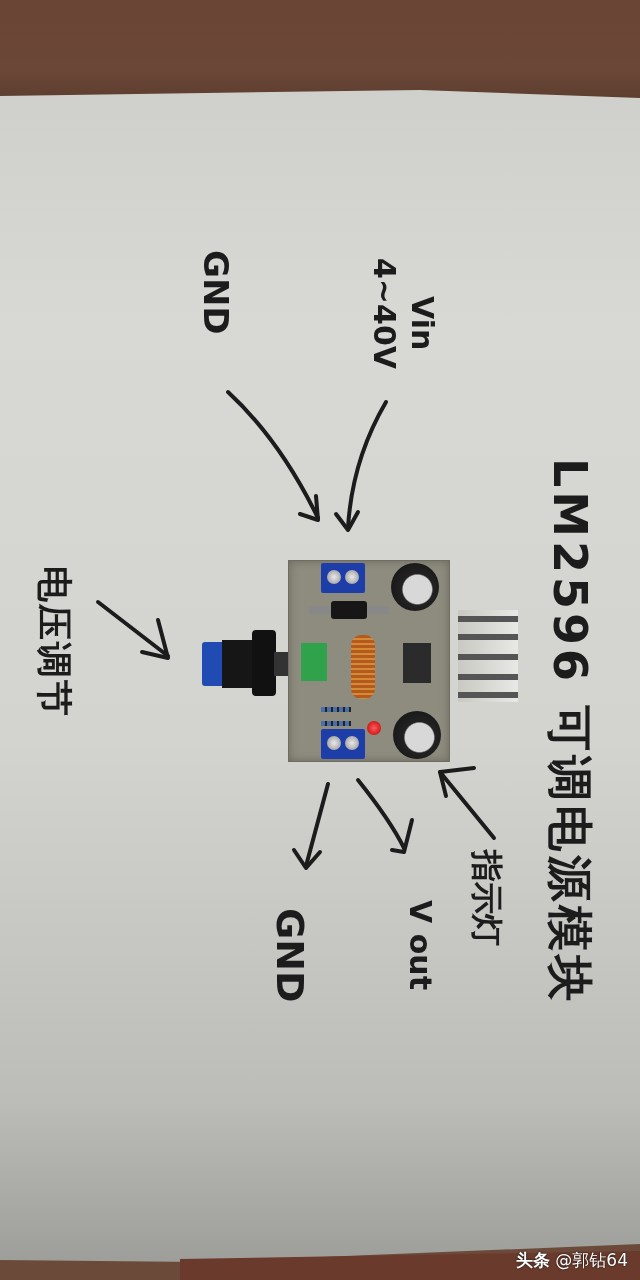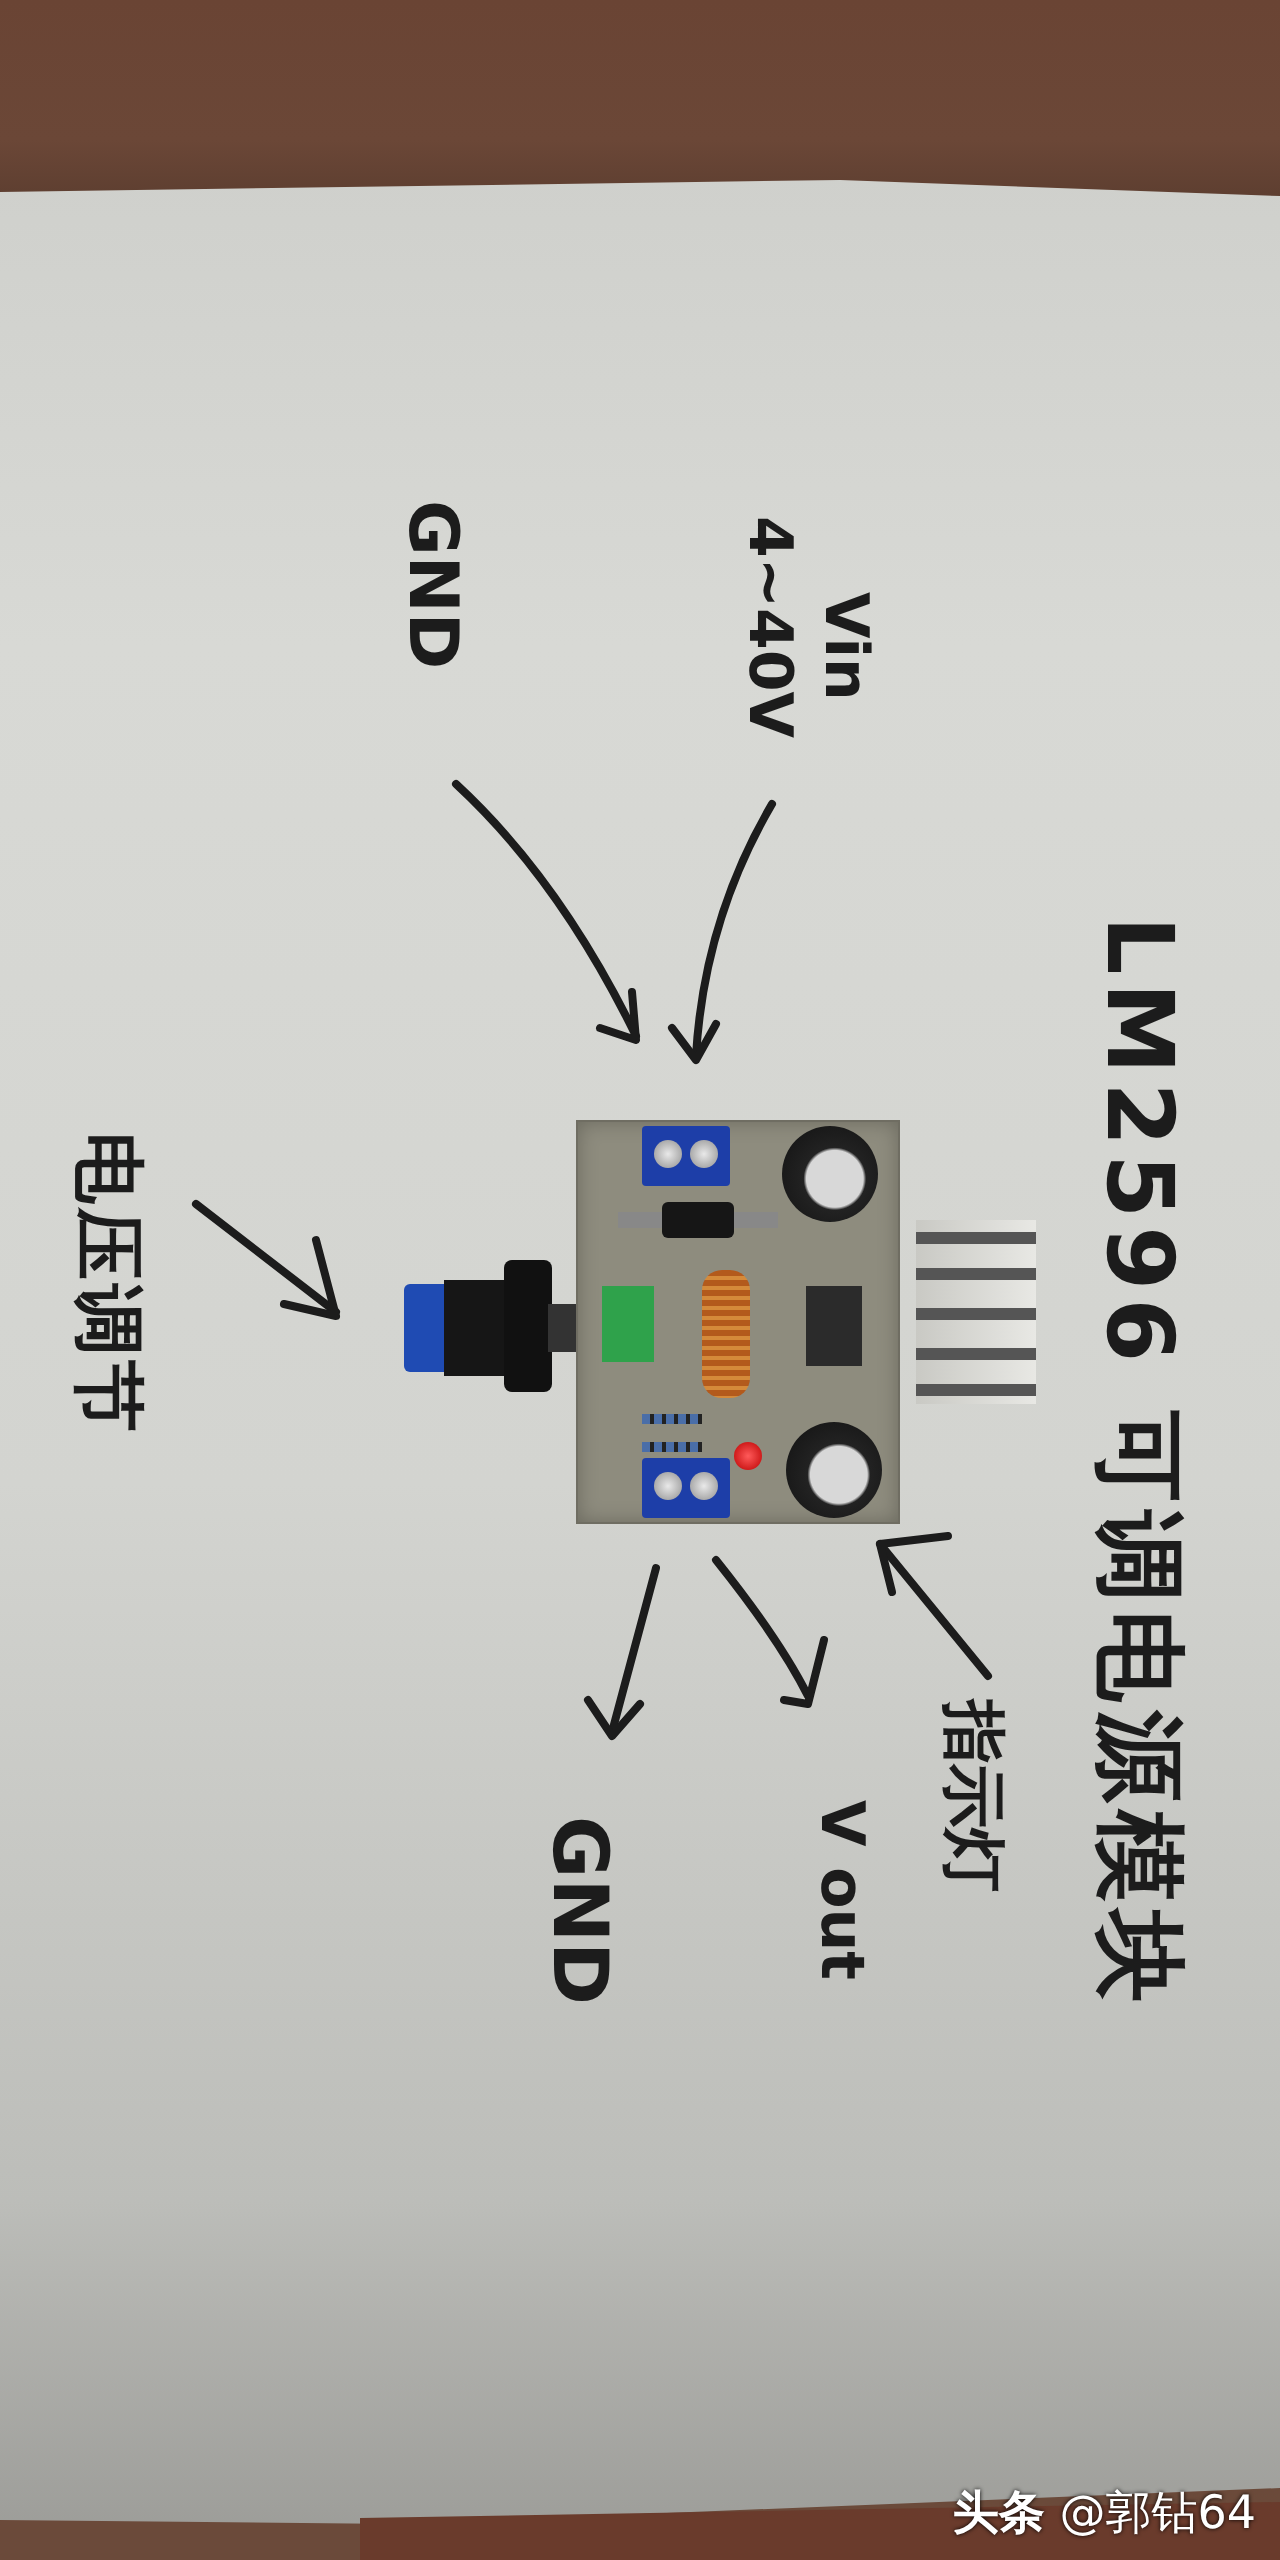--- a/index.html
+++ b/index.html
@@ -5,21 +5,21 @@
   html,body{margin:0;padding:0;}
   body{width:640px;height:1280px;overflow:hidden;position:relative;background:#6b4a3a;font-family:"DejaVu Sans",sans-serif;}
   .table-top{position:absolute;left:0;top:0;width:640px;height:100px;background:linear-gradient(180deg,#6a4434 0%,#6b4737 70%,#5d3e30 100%);}
   .paper{position:absolute;left:0;top:84px;width:640px;height:1196px;
     background:linear-gradient(180deg,#cfd0cc 0%,#d8d9d5 20%,#d3d4d0 55%,#bcbdb9 85%,#9a9a96 100%);
     clip-path:polygon(0 12px,420px 6px,640px 14px,640px 1160px,200px 1178px,0 1176px);}
   .table-bottom{position:absolute;left:180px;top:1255px;width:460px;height:30px;background:#6a3b2c;transform:skewY(-1deg);}
   svg.ink{position:absolute;left:0;top:0;}
   .label{position:absolute;color:#1c1c1c;font-weight:bold;white-space:nowrap;transform-origin:left top;}
   .rot{transform:rotate(90deg);}
-  .watermark{position:absolute;right:12px;bottom:8px;color:#fff;font-size:23px;text-shadow:0 0 2px #000;}
+  .watermark{position:absolute;right:12px;bottom:8px;color:#fff;font-size:17px;text-shadow:0 0 2px #000;}
   .watermark b{font-weight:bold;}
 
   
   .pcb{position:absolute;left:288px;top:560px;width:160px;height:200px;background:#8e8c7e;border:1px solid #6f6d62;
        box-shadow:inset 0 0 10px rgba(0,0,0,.25);}
   .terminal{position:absolute;width:44px;height:30px;background:#1d3ea8;border-radius:2px;}
   .terminal .screw{position:absolute;top:7px;width:14px;height:14px;border-radius:50%;background:radial-gradient(#e9e9e9,#8f8f8f);}
   .cap{position:absolute;width:48px;height:48px;border-radius:50%;background:radial-gradient(circle at 55% 55%,#d8d8d8 0 38%,#222 42%,#111 100%);}
   .inductor{position:absolute;left:62px;top:74px;width:24px;height:64px;border-radius:10px;
        background:repeating-linear-gradient(180deg,#b35a1c 0 3px,#d58a3a 3px 5px);}

